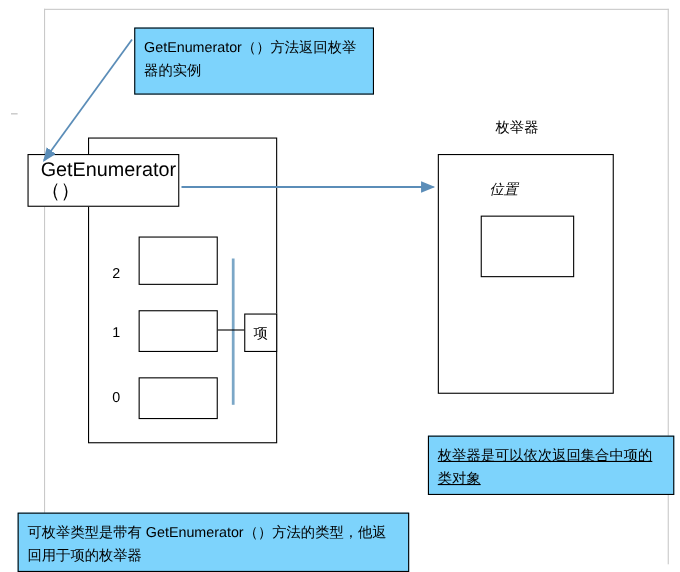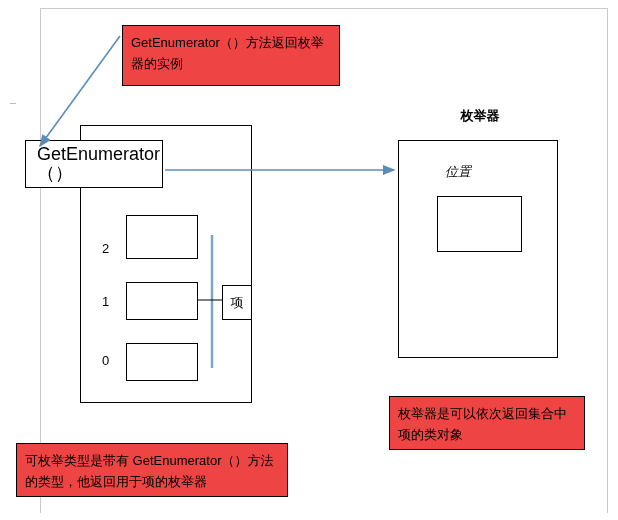--- a/index.html
+++ b/index.html
@@ -57,21 +57,21 @@
     position: absolute;
     color: #000000;
     font-size: 18px;
     line-height: 19px;
     white-space: pre-wrap;
   }
   .callout {
     position: absolute;
     border: 1px solid #000000;
     box-sizing: border-box;
-    background: #ef4444;
+    background: #7dd3fc;
     color: #000000;
     font-size: 13px;
     line-height: 21px;
     padding: 6px 8px;
   }
   .num {
     position: absolute;
     font-size: 13px;
     color: #000000;
   }
@@ -111,31 +111,31 @@
   <div class="box" style="left:126px; top:282px; width:72px; height:38px;"></div>
   <div class="box" style="left:126px; top:343px; width:72px; height:38px;"></div>
 
   <div class="num" style="left:102px; top:241px;">2</div>
   <div class="num" style="left:102px; top:294px;">1</div>
   <div class="num" style="left:102px; top:353px;">0</div>
 
   <div class="box" style="left:222px; top:285px; width:30px; height:35px; background:#ffffff;"></div>
   <div class="center-text" style="left:222px; top:294px; width:30px;">项</div>
 
-  <div class="center-text" style="left:430px; top:107px; width:100px;font-weight:bold;">枚举器</div>
+  <div class="center-text" style="left:420px; top:107px; width:100px;">枚举器</div>
 
   <div class="box" style="left:398px; top:140px; width:160px; height:218px;"></div>
 
   <div class="center-text" style="left:428px; top:163px; width:60px;font-style:italic;">位置</div>
 
   <div class="box" style="left:437px; top:196px; width:85px; height:56px;"></div>
 
-  <div class="callout" style="left:389px; top:396px; width:196px; height:54px;">枚举器是可以依次返回集合中项的类对象</div>
+  <div class="callout" style="left:389px; top:396px; width:224px; height:54px;text-decoration:underline;">枚举器是可以依次返回集合中项的类对象</div>
 
-  <div class="callout" style="left:16px; top:443px; width:272px; height:54px;">可枚举类型是带有 GetEnumerator（）方法的类型，他返回用于项的枚举器</div>
+  <div class="callout" style="left:16px; top:466px; width:356px; height:54px;">可枚举类型是带有 GetEnumerator（）方法的类型，他返回用于项的枚举器</div>
 
   <svg class="overlay" viewBox="0 0 618 520">
     <defs>
       <marker id="arrowblue" markerWidth="9" markerHeight="9" refX="7" refY="3.2" orient="auto">
         <path d="M0,0 L8,3.2 L0,6.4 z" fill="#5b8db8"></path>
       </marker>
     </defs>
 
     <line x1="120" y1="36" x2="40" y2="146" stroke="#5b8db8" stroke-width="1.6" marker-end="url(#arrowblue)"></line>
 

